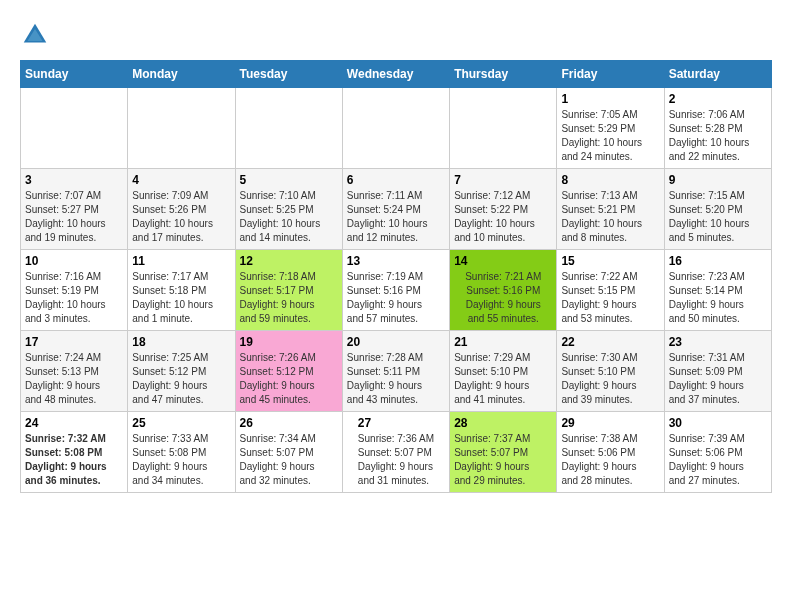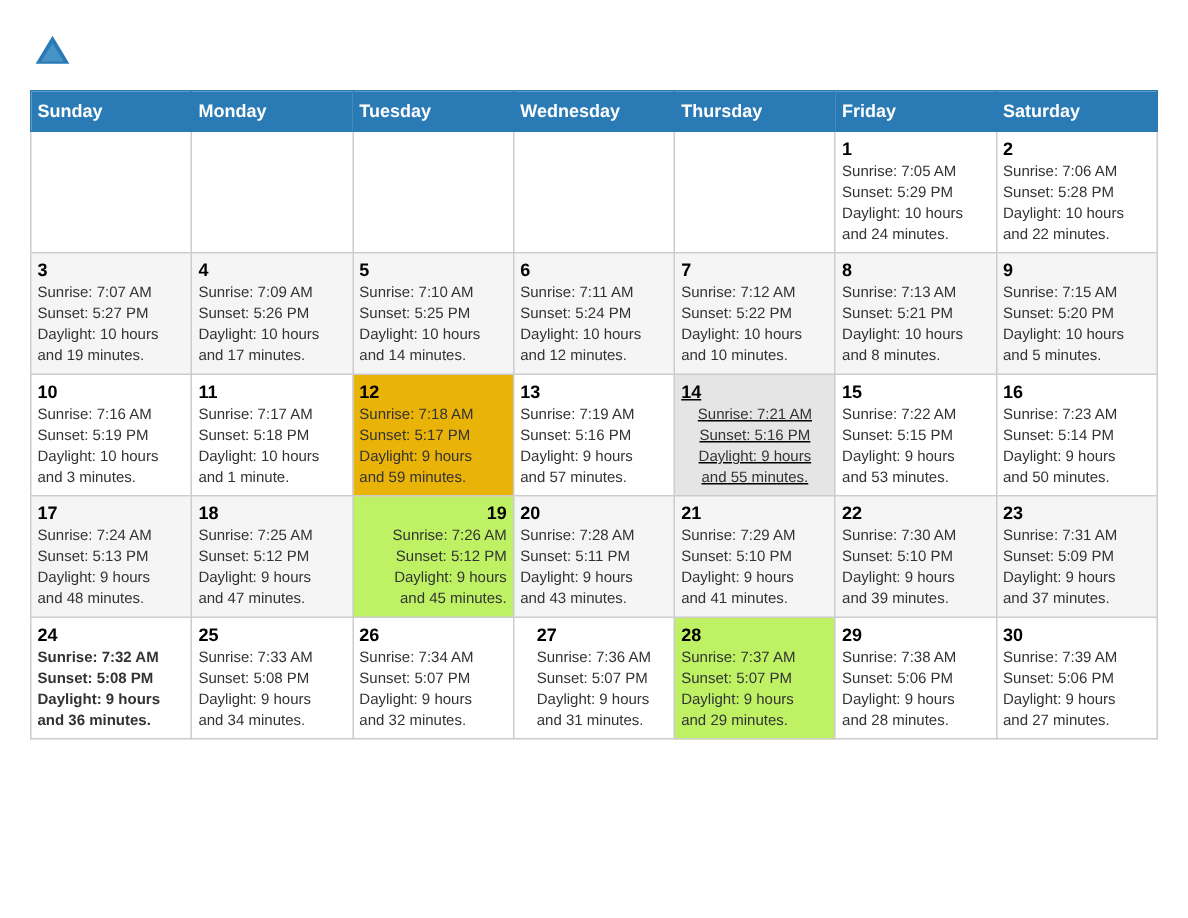--- a/index.html
+++ b/index.html
@@ -198,35 +198,35 @@
 Daylight: 10 hours
 and 3 minutes.</div>
         </td>
         <td style="background: rgb(255, 255, 255);">
           <div class="day-number">11</div>
           <div class="day-info" style="white-space: pre-line;">Sunrise: 7:17 AM
 Sunset: 5:18 PM
 Daylight: 10 hours
 and 1 minute.</div>
         </td>
-        <td style="background: #eab308;">
+        <td style="background: #bef264;">
           <div class="day-number">12</div>
           <div class="day-info" style="white-space: pre-line;">Sunrise: 7:18 AM
 Sunset: 5:17 PM
 Daylight: 9 hours
 and 59 minutes.</div>
         </td>
         <td style="background: rgb(255, 255, 255);">
           <div class="day-number">13</div>
           <div class="day-info" style="white-space: pre-line;">Sunrise: 7:19 AM
 Sunset: 5:16 PM
 Daylight: 9 hours
 and 57 minutes.</div>
         </td>
-        <td style="background: #e5e5e5; text-decoration: underline;">
+        <td style="background: #84cc16;">
           <div class="day-number">14</div>
           <div class="day-info" style="white-space: pre-line; text-align: center;">Sunrise: 7:21 AM
 Sunset: 5:16 PM
 Daylight: 9 hours
 and 55 minutes.</div>
         </td>
         <td style="background: rgb(255, 255, 255);">
           <div class="day-number">15</div>
           <div class="day-info" style="white-space: pre-line;">Sunrise: 7:22 AM
 Sunset: 5:15 PM
@@ -249,21 +249,21 @@
 Daylight: 9 hours
 and 48 minutes.</div>
         </td>
         <td style="background: rgb(245, 245, 245);">
           <div class="day-number">18</div>
           <div class="day-info" style="white-space: pre-line;">Sunrise: 7:25 AM
 Sunset: 5:12 PM
 Daylight: 9 hours
 and 47 minutes.</div>
         </td>
-        <td style="background: #bef264; text-align: right;">
+        <td style="background: #f9a8d4;">
           <div class="day-number">19</div>
           <div class="day-info" style="white-space: pre-line;">Sunrise: 7:26 AM
 Sunset: 5:12 PM
 Daylight: 9 hours
 and 45 minutes.</div>
         </td>
         <td style="background: rgb(245, 245, 245);">
           <div class="day-number">20</div>
           <div class="day-info" style="white-space: pre-line;">Sunrise: 7:28 AM
 Sunset: 5:11 PM

